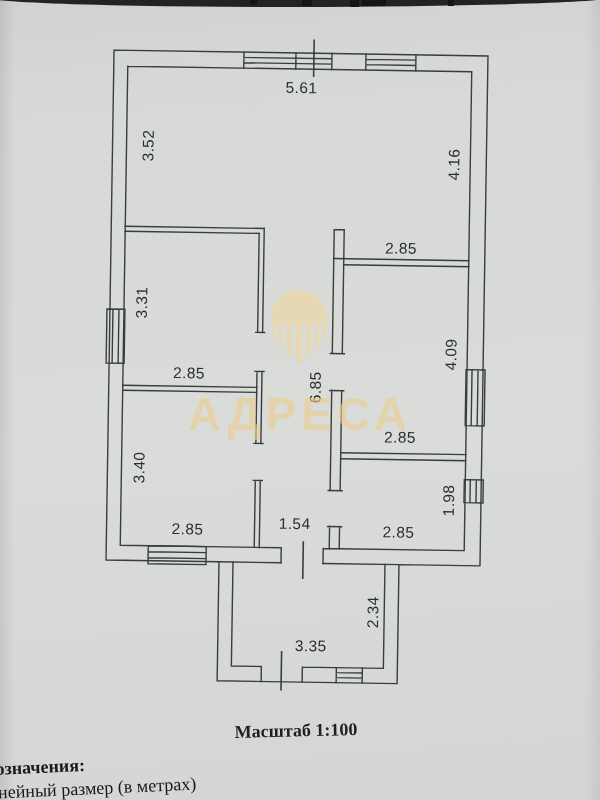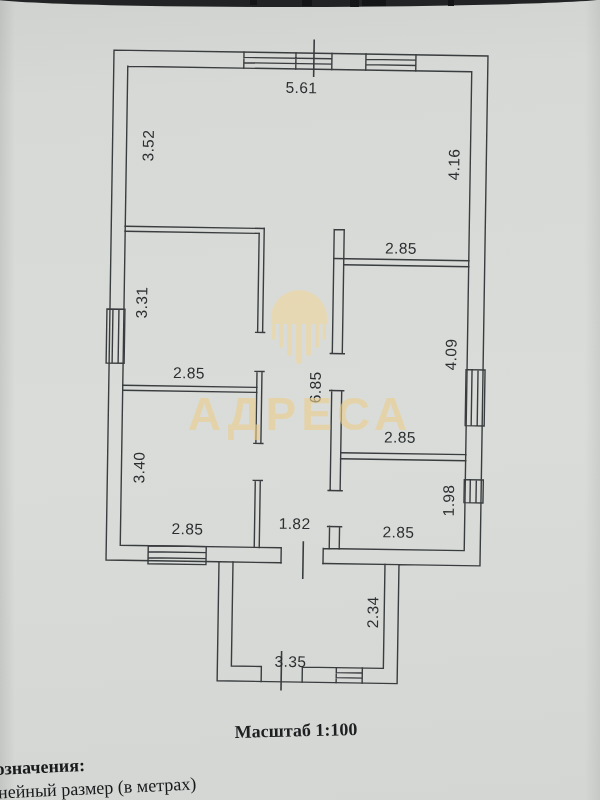--- a/index.html
+++ b/index.html
@@ -82,25 +82,25 @@
     <span class="dim v" style="left:146px;top:148px;">3.52</span>
     <span class="dim v" style="left:452px;top:162px;">4.16</span>
     <span class="dim" style="left:400px;top:247px;">2.85</span>
     <span class="dim v" style="left:142px;top:305px;">3.31</span>
     <span class="dim" style="left:190px;top:375px;">2.85</span>
     <span class="dim v" style="left:317px;top:387px;">6.85</span>
     <span class="dim v" style="left:452px;top:352px;">4.09</span>
     <span class="dim v" style="left:142px;top:470px;">3.40</span>
     <span class="dim" style="left:402px;top:436px;">2.85</span>
     <span class="dim" style="left:191px;top:531px;">2.85</span>
-    <span class="dim" style="left:298px;top:524px;">1.82</span>
+    <span class="dim" style="left:298px;top:524px;">1.54</span>
     <span class="dim" style="left:402px;top:531px;">2.85</span>
     <span class="dim v" style="left:452px;top:498px;">1.98</span>
     <span class="dim v" style="left:378px;top:611px;">2.34</span>
-    <span class="dim" style="left:296px;top:646px;margin-top:16px;">3.35</span>
+    <span class="dim" style="left:316px;top:646px;">3.35</span>
   </div>
 
   <div class="watermark">
     <svg class="wm-logo" width="64" height="90" viewBox="0 0 64 90" fill="#f1d79f">
       <path d="M4,34 A28,28 0 0 1 60,34 L60,40 L4,40 Z"></path>
       <rect x="29" y="6" width="6" height="74" rx="3"></rect>
       <rect x="20" y="36" width="5" height="36" rx="2.5"></rect>
       <rect x="39" y="36" width="5" height="36" rx="2.5"></rect>
       <rect x="12" y="38" width="4" height="26" rx="2"></rect>
       <rect x="48" y="38" width="4" height="26" rx="2"></rect>

